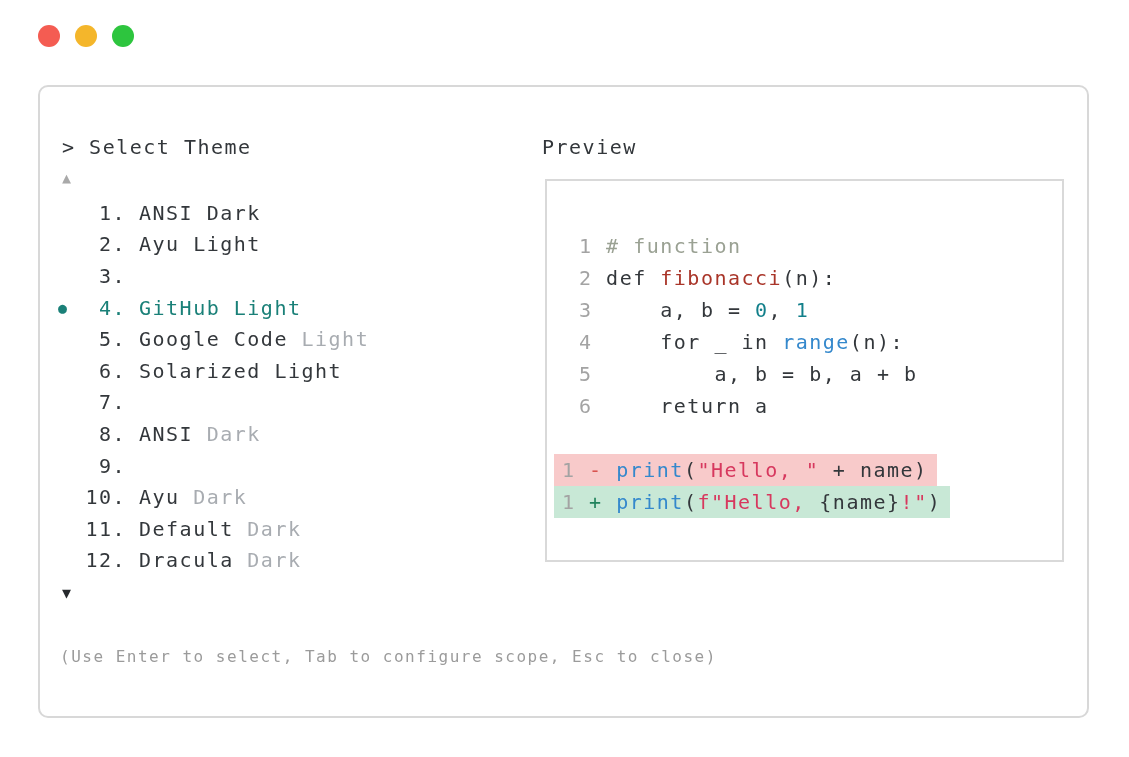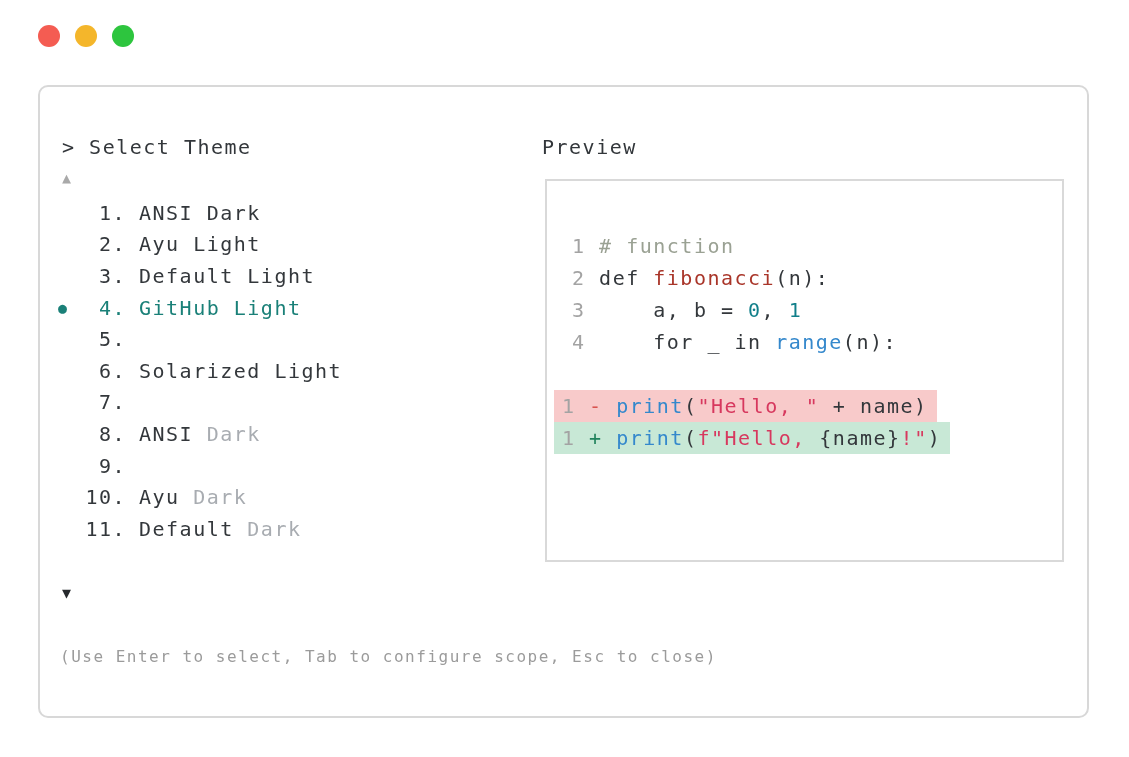--- a/index.html
+++ b/index.html
@@ -29,21 +29,21 @@
   .scroll-down{top:497px;color:#26292c;}
   .theme-list{position:absolute;left:14px;top:110px;}
   .theme-row{display:flex;align-items:center;height:31.6px;font-size:20px;letter-spacing:1.5px;white-space:pre;cursor:default;}
   .bullet{width:28px;padding-left:4px;font-size:15px;color:var(--teal);letter-spacing:0;}
   .num{width:44px;text-align:right;margin-right:13px;}
   .preview-box{
     position:absolute;left:505px;top:92px;width:519px;height:383px;
     border:2px solid #d9d9d9;background:#fff;overflow:hidden;
   }
   .code{position:absolute;left:0;top:49px;right:0;font-size:20px;letter-spacing:1.5px;}
-  .code-line{height:32px;line-height:32px;padding-left:25px;white-space:pre;}
+  .code-line{height:32px;line-height:32px;padding-left:32px;white-space:pre;}
   .diff-row{padding-left:0;margin-left:7px;}
   .diff-inner{display:inline-block;height:32px;line-height:32px;padding:0 9px 0 8px;white-space:pre;}
   .bg-removed{background:var(--diff-red);}
   .bg-added{background:var(--diff-green);}
   .ln{color:var(--ln);}
   .s-fg{color:var(--fg);} .s-gray{color:var(--gray);} .s-teal{color:var(--teal);}
   .s-comment{color:var(--comment);} .s-func{color:var(--func);margin-top:24px;} .s-numlit{color:var(--numlit);}
   .s-blue{color:var(--blue);margin-top:44px;} .s-str{color:var(--str);} .s-minus{color:var(--minus);}
   .s-plus{color:var(--plus);}
   .hint{position:absolute;left:20px;top:557px;font-size:16px;letter-spacing:1.5px;line-height:26px;color:var(--hint);white-space:pre;}
@@ -58,38 +58,41 @@
 </div>
 
 <div class="panel">
   <div class="hdr hdr-left"><span>&gt;</span><span> </span><span>Select Theme</span></div>
   <div class="hdr hdr-preview">Preview</div>
 
   <div class="scroll-ind scroll-up">▲</div>
   <div class="theme-list" id="theme-list">
       <div class="theme-row"><span class="bullet"></span><span class="num s-fg">1.</span><span><span class="s-fg">ANSI Dark</span></span></div>
       <div class="theme-row"><span class="bullet"></span><span class="num s-fg">2.</span><span><span class="s-fg">Ayu Light</span></span></div>
-      <div class="theme-row"><span class="bullet"></span><span class="num s-fg">3.</span><span><span class="s-fg">Default Light</span></span></div>
+      <div class="theme-row"><span class="bullet"></span><span class="num s-fg">3.</span></div>
       <div class="theme-row"><span class="bullet">●</span><span class="num s-teal">4.</span><span><span class="s-teal">GitHub Light</span></span></div>
-      <div class="theme-row"><span class="bullet"></span><span class="num s-fg">5.</span></div>
+      <div class="theme-row"><span class="bullet"></span><span class="num s-fg">5.</span><span><span class="s-fg">Google Code </span><span class="s-gray">Light</span></span></div>
       <div class="theme-row"><span class="bullet"></span><span class="num s-fg">6.</span><span><span class="s-fg">Solarized Light</span></span></div>
       <div class="theme-row"><span class="bullet"></span><span class="num s-fg">7.</span></div>
       <div class="theme-row"><span class="bullet"></span><span class="num s-fg">8.</span><span><span class="s-fg">ANSI </span><span class="s-gray">Dark</span></span></div>
       <div class="theme-row"><span class="bullet"></span><span class="num s-fg">9.</span></div>
       <div class="theme-row"><span class="bullet"></span><span class="num s-fg">10.</span><span><span class="s-fg">Ayu </span><span class="s-gray">Dark</span></span></div>
       <div class="theme-row"><span class="bullet"></span><span class="num s-fg">11.</span><span><span class="s-fg">Default </span><span class="s-gray">Dark</span></span></div>
+      <div class="theme-row"><span class="bullet"></span><span class="num s-fg">12.</span><span><span class="s-fg">Dracula </span><span class="s-gray">Dark</span></span></div>
     </div>
   <div class="scroll-ind scroll-down">▼</div>
 
   <div class="preview-box">
     <div class="code" id="code">
         <div class="code-line"><span class="ln">1</span><span class="s-fg"> </span><span class="s-comment"># function</span></div>
         <div class="code-line"><span class="ln">2</span><span class="s-fg"> def </span><span class="s-func">fibonacci</span><span class="s-fg">(n):</span></div>
         <div class="code-line"><span class="ln">3</span><span class="s-fg">     a, b = </span><span class="s-numlit">0</span><span class="s-fg">, </span><span class="s-numlit">1</span></div>
         <div class="code-line"><span class="ln">4</span><span class="s-fg">     for _ in </span><span class="s-blue">range</span><span class="s-fg">(n):</span></div>
+        <div class="code-line"><span class="ln">5</span><span class="s-fg">         a, b = b, a + b</span></div>
+        <div class="code-line"><span class="ln">6</span><span class="s-fg">     return a</span></div>
         <div class="code-line"></div>
         <div class="code-line diff-row"><span class="diff-inner bg-removed"><span class="ln">1</span><span class="s-fg"> </span><span class="s-minus">-</span><span class="s-fg"> </span><span class="s-blue">print</span><span class="s-fg">(</span><span class="s-str">"Hello, "</span><span class="s-fg"> + name)</span></span></div>
         <div class="code-line diff-row"><span class="diff-inner bg-added"><span class="ln">1</span><span class="s-fg"> </span><span class="s-plus">+</span><span class="s-fg"> </span><span class="s-blue">print</span><span class="s-fg">(</span><span class="s-str">f</span><span class="s-str">"Hello, </span><span class="s-fg">{name}</span><span class="s-str">!</span><span class="s-str">"</span><span class="s-fg">)</span></span></div>
       </div>
   </div>
 
   <div class="hint">(Use Enter to select, Tab to configure scope, Esc to close)</div>
 </div>
 
 </body></html>

